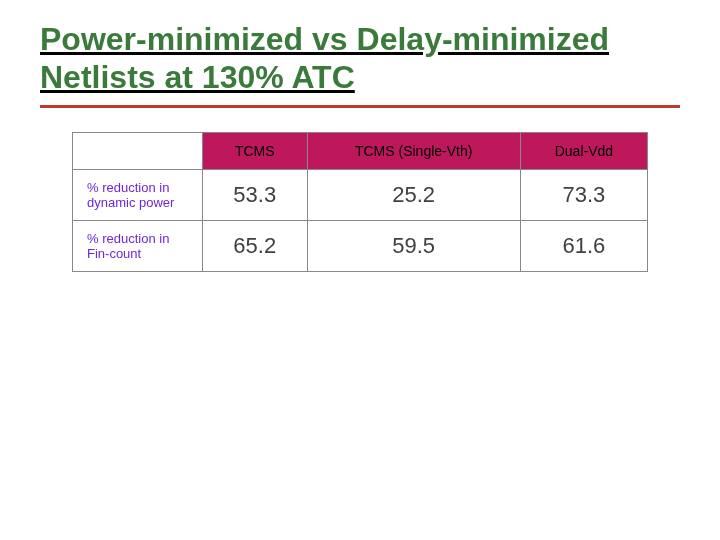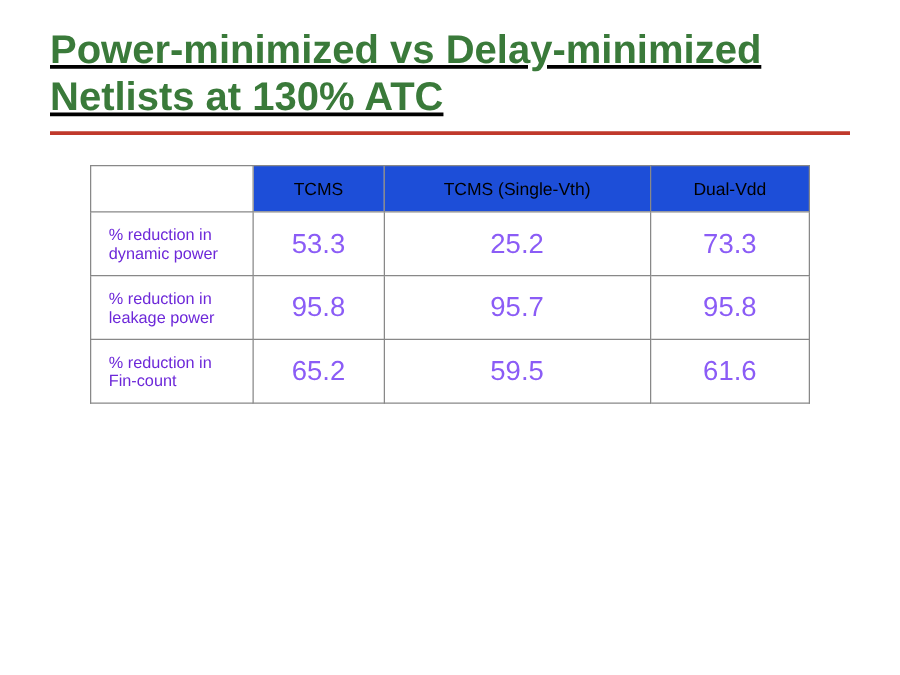--- a/index.html
+++ b/index.html
@@ -47,34 +47,34 @@
     th, td {
       border: 1px solid #888;
       padding: 10px 14px;
       text-align: center;
       vertical-align: middle;
     }
 
     th {
       font-weight: normal;
       font-size: 14px;
-      background: #1d4ed8;
+      background: #be185d;
     }
 
     td.row-label {
       text-align: left;
       font-size: 13px;
       color: #6d28d9;
       width: 130px;
     }
 
     td.value {
       font-size: 22px;
       font-weight: normal;
-      color: #8b5cf6;
+      color: #404040;
     }
 
     .empty-header {
       border: 1px solid #888;
       background: #fff;
     }
   </style>
 </head>
 <body>
 
@@ -93,26 +93,20 @@
       </tr>
     </thead>
     <tbody id="table-body">
     <tr>
           <td class="row-label">% reduction in dynamic power</td>
           <td class="value">53.3</td>
           <td class="value">25.2</td>
           <td class="value">73.3</td>
         </tr>
         <tr>
-          <td class="row-label">% reduction in leakage power</td>
-          <td class="value">95.8</td>
-          <td class="value">95.7</td>
-          <td class="value">95.8</td>
-        </tr>
-        <tr>
           <td class="row-label">% reduction in Fin-count</td>
           <td class="value">65.2</td>
           <td class="value">59.5</td>
           <td class="value">61.6</td>
         </tr>
       </tbody>
   </table>
 </div>
 
 </body></html>

